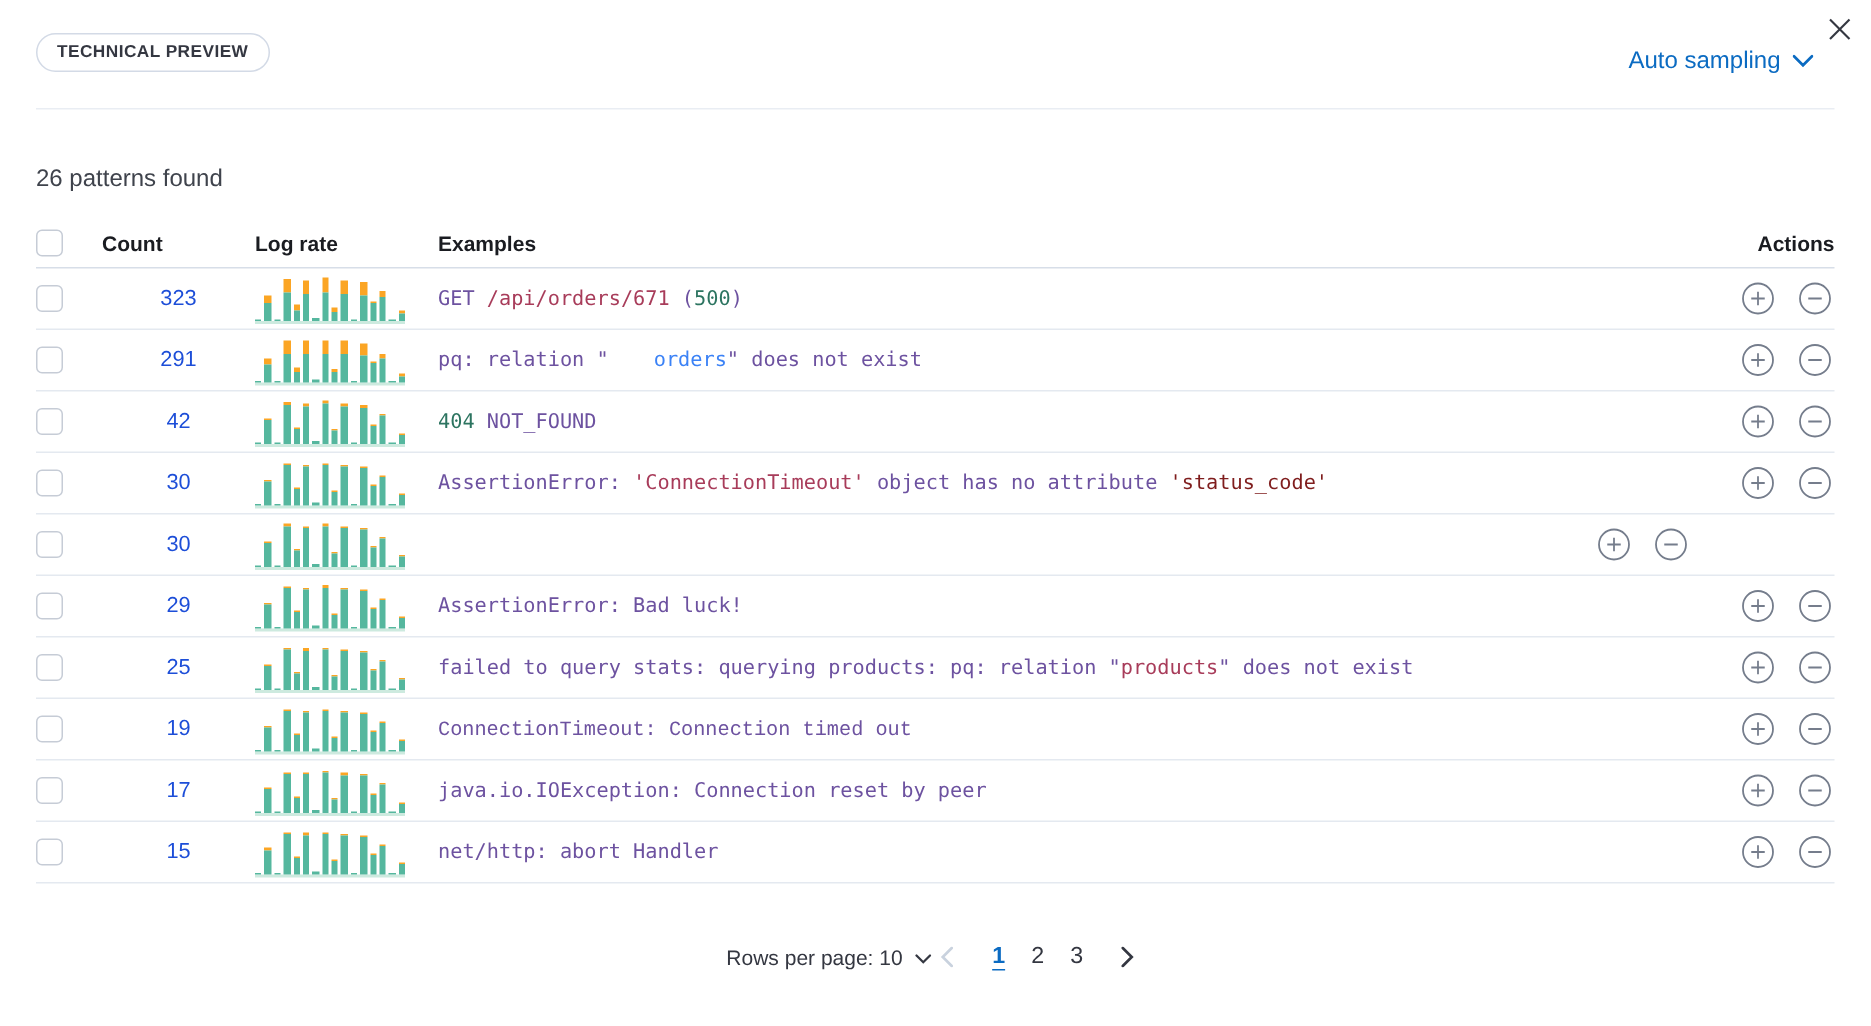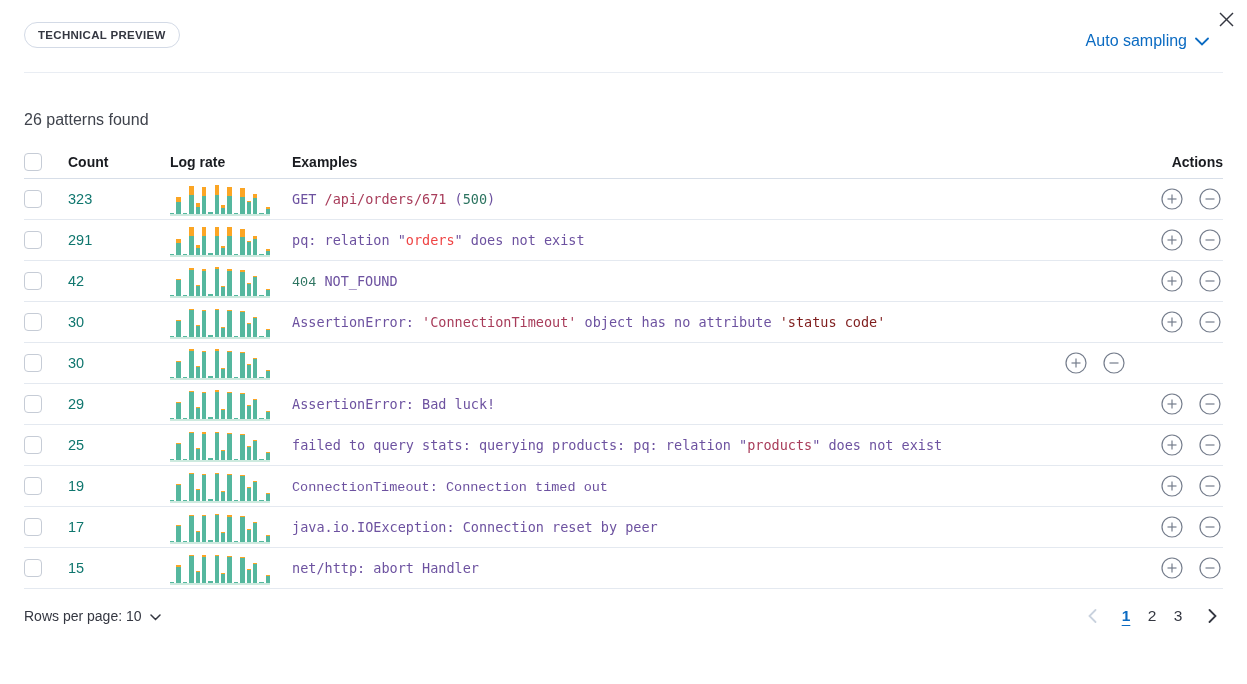--- a/index.html
+++ b/index.html
@@ -28,37 +28,37 @@
 
   .patterns-table { margin-top:16px; width:100%; }
   .tbl-header, .tbl-row { display:grid; grid-template-columns:44px 102px 122px 1fr 96px; align-items:center; }
   .tbl-header { height:34px; border-bottom:1px solid #d7dee8; }
   .col-label { font-size:14px; font-weight:700; color:#1a1c21; }
   .col-actions { text-align:right; }
   .tbl-row { height:41px; border-bottom:1px solid #e4e9f0; }
 
   .checkbox { width:18px; height:18px; border:1px solid #c6ccd6; border-radius:4px; background:#fff; cursor:pointer; }
 
-  .count-cell { font-size:14.5px; color:#0f766e; }
+  .count-cell { font-size:14.5px; color:#1d4ed8;text-align:center; }
 
   .spark { position:relative; width:100px; height:33px; display:flex; align-items:flex-end; gap:2px;
            border-bottom:2px solid #cdeadf; }
   .spark .bar { flex:1 1 0; display:flex; flex-direction:column; justify-content:flex-end; }
   .spark .seg-o { width:100%; }
   .spark .seg-t { width:100%; }
 
   .example-cell { font-family:"DejaVu Sans Mono", monospace; font-size:13.5px; white-space:nowrap; overflow:hidden; }
 
   .actions-cell { display:flex; justify-content:flex-end; gap:16px; padding-right:2px; }
   .icon-btn { width:22px; height:22px; border:none; background:none; padding:0; cursor:pointer;
               display:flex; align-items:center; justify-content:center; }
   .icon-btn svg { stroke:#757d8c; }
 
   
-  .tbl-footer { margin-top:14px; display:flex; align-items:center; justify-content:space-between; }
+  .tbl-footer { margin-top:36px; display:flex; align-items:center; justify-content:center; }
   .rows-per-page { display:flex; align-items:center; gap:8px; font-size:14px; color:#343741; cursor:pointer; }
   .rows-per-page svg { stroke:#343741; }
   .pagination { display:flex; align-items:center; gap:10px; }
   .page-btn { min-width:26px; height:26px; border:none; background:none; font-size:15.5px; color:#343741;
               cursor:pointer; font-family:"Liberation Sans", sans-serif; }
   .page-btn.active { color:#0b6bc2; font-weight:700; text-decoration:underline; text-underline-offset:4px; }
   .nav-btn { width:22px; height:22px; border:none; background:none; padding:0; cursor:pointer;
              display:flex; align-items:center; justify-content:center; }
   .nav-btn.disabled { cursor:default; }
   .nav-btn.disabled svg { stroke:#c9d2de; }
@@ -252,21 +252,21 @@
                 </div>
                 <div class="bar">
                   <div class="seg-t" style="height: 1px; background: rgb(85, 183, 158);"></div>
                 </div>
                 <div class="bar">
                   <div class="seg-o" style="height: 2px; background: rgb(251, 165, 36);"></div>
                   <div class="seg-t" style="height: 4px; background: rgb(85, 183, 158);"></div>
                 </div>
               </div>
             </div>
-    <div class="example-cell"><span style="color: rgb(109, 82, 160);">pq: relation "</span><span style="color: #ef4444;">orders</span><span style="color: rgb(109, 82, 160);">" does not exist</span></div>
+    <div class="example-cell"><span style="color: rgb(109, 82, 160);">pq: relation "</span><span style="color: #3b82f6; margin-left: 30px;">orders</span><span style="color: rgb(109, 82, 160);">" does not exist</span></div>
     <div class="actions-cell">
       <button class="icon-btn" aria-label="Filter for pattern">
         <svg width="22" height="22" viewBox="0 0 22 22" fill="none" stroke-width="1.2">
           <circle cx="11" cy="11" r="10"></circle>
                   <line x1="6.5" y1="11" x2="15.5" y2="11"></line>
                   <line x1="11" y1="6.5" x2="11" y2="15.5"></line>
         </svg>
       </button>
       <button class="icon-btn" aria-label="Filter out pattern">
         <svg width="22" height="22" viewBox="0 0 22 22" fill="none" stroke-width="1.2">
@@ -338,21 +338,21 @@
                 </div>
                 <div class="bar">
                   <div class="seg-t" style="height: 1px; background: rgb(85, 183, 158);"></div>
                 </div>
                 <div class="bar">
                   <div class="seg-o" style="height: 1px; background: rgb(251, 165, 36);"></div>
                   <div class="seg-t" style="height: 6px; background: rgb(85, 183, 158);"></div>
                 </div>
               </div>
             </div>
-    <div class="example-cell"><span style="color: rgb(44, 116, 96); font-family: Liberation Mono, monospace;">404</span><span style="color: rgb(109, 82, 160);"> NOT_FOUND</span></div>
+    <div class="example-cell"><span style="color: rgb(44, 116, 96);">404</span><span style="color: rgb(109, 82, 160);"> NOT_FOUND</span></div>
     <div class="actions-cell">
       <button class="icon-btn" aria-label="Filter for pattern">
         <svg width="22" height="22" viewBox="0 0 22 22" fill="none" stroke-width="1.2">
           <circle cx="11" cy="11" r="10"></circle>
                   <line x1="6.5" y1="11" x2="15.5" y2="11"></line>
                   <line x1="11" y1="6.5" x2="11" y2="15.5"></line>
         </svg>
       </button>
       <button class="icon-btn" aria-label="Filter out pattern">
         <svg width="22" height="22" viewBox="0 0 22 22" fill="none" stroke-width="1.2">

